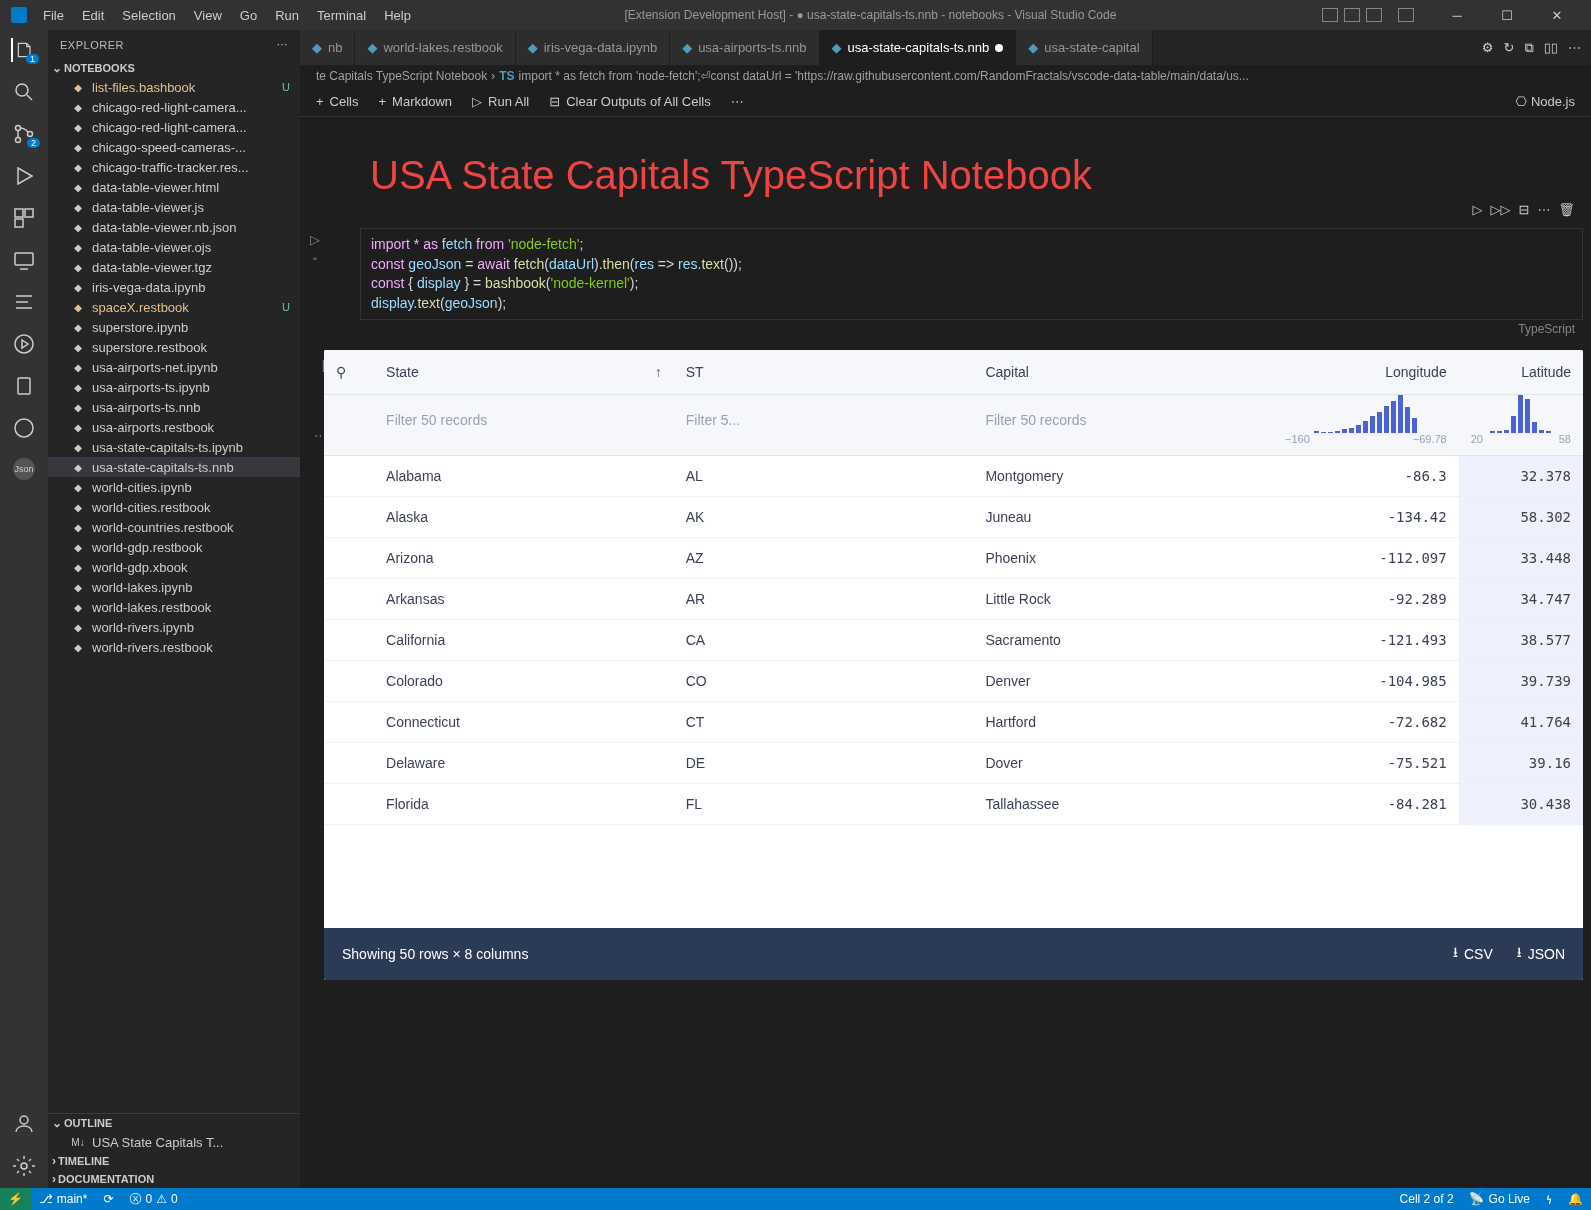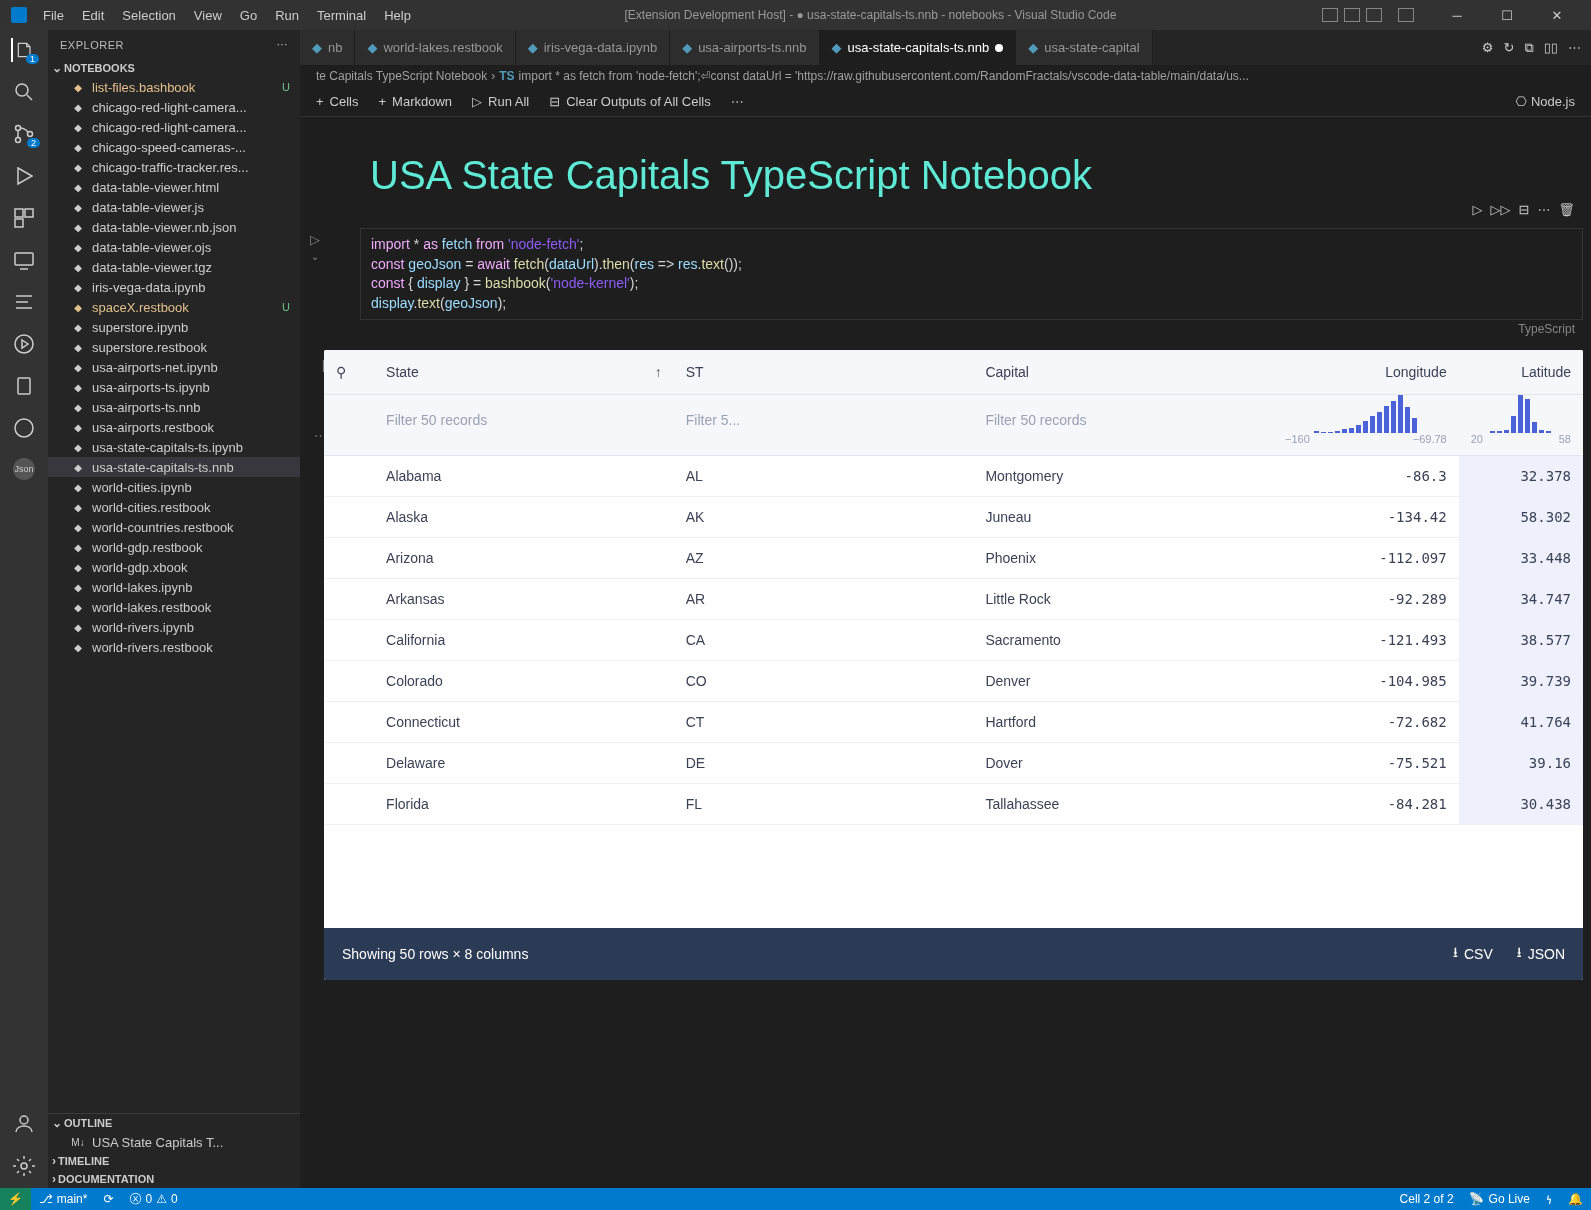--- a/index.html
+++ b/index.html
@@ -39,27 +39,27 @@
 .tab { padding: 0 12px; display: flex; align-items: center; gap: 6px; background: #2d2d2d; border-right: 1px solid #1e1e1e; font-size: 13px; color: #969696; white-space: nowrap; }
 .tab.active { background: #1e1e1e; color: #fff; }
 .tab .dot { width: 8px; height: 8px; border-radius: 50%; background: #fff; }
 .tab-actions { margin-left: auto; display: flex; align-items: center; gap: 10px; padding: 0 10px; color: #ccc; }
 .breadcrumb { height: 22px; padding: 2px 16px; font-size: 12px; color: #a0a0a0; display: flex; align-items: center; gap: 4px; white-space: nowrap; overflow: hidden; }
 .nb-toolbar { height: 30px; padding: 4px 16px; display: flex; align-items: center; gap: 20px; border-bottom: 1px solid #333; font-size: 13px; }
 .nb-toolbar .tb-item { display: flex; align-items: center; gap: 6px; cursor: pointer; }
 .nb-toolbar .kernel { margin-left: auto; display: flex; align-items: center; gap: 4px; }
 
 .notebook-body { flex: 1; overflow-y: auto; padding: 16px 8px 0 60px; position: relative; }
-.nb-title { font-size: 40px; font-weight: 300; color: #5eead4; margin: 20px 0 30px 10px; }
+.nb-title { font-size: 40px; font-weight: 300; color: #ef4444; margin: 20px 0 30px 10px; }
 .cell-container { position: relative; margin-bottom: 8px; }
 .cell-toolbar { position: absolute; top: -30px; right: 4px; display: flex; gap: 8px; color: #ccc; background: #1e1e1e; padding: 4px; }
 .cell-gutter { position: absolute; left: -50px; top: 4px; display: flex; flex-direction: column; align-items: center; gap: 4px; color: #858585; }
 .code-cell { background: #1e1e1e; border: 1px solid #333; padding: 6px 10px; font-family: Consolas, monospace; font-size: 14px; line-height: 1.4; overflow-x: auto; }
 .code-cell .line { white-space: pre; }
-.kw { color: #f0abfc; } .str { color: #8b5cf6; } .var { color: #9cdcfe; } .id { color: #dcdcaa; } .pl { color: #d4d4d4; } .op { color: #d4d4d4; }
+.kw { color: #f0abfc; } .str { color: #84cc16; } .var { color: #9cdcfe; } .id { color: #dcdcaa; } .pl { color: #d4d4d4; } .op { color: #d4d4d4; }
 .cell-footer { display: flex; justify-content: space-between; padding: 2px 8px; font-size: 12px; color: #858585; }
 .cell-idx { position: absolute; left: -38px; top: 130px; color: #858585; font-size: 12px; }
 
 .output-table-wrap { margin-top: 12px; margin-left: -36px; background: #fff; color: #333; border-radius: 2px; overflow: hidden; display: flex; flex-direction: column; height: 630px; }
 .output-tools { position: absolute; left: -46px; top: 200px; color: #858585; }
 .dt-scroll { flex: 1; overflow: auto; }
 .dt { width: 100%; border-collapse: collapse; font-size: 14px; }
 .dt th { text-align: left; padding: 14px 12px; border-bottom: 1px solid #e1e5ee; font-weight: 400; color: #3b4256; background: #f5f7fb; position: sticky; top: 0; }
 .dt th .sort-up { float: right; color: #555; }
 .dt .filter-row th { padding: 0 12px 10px; }

